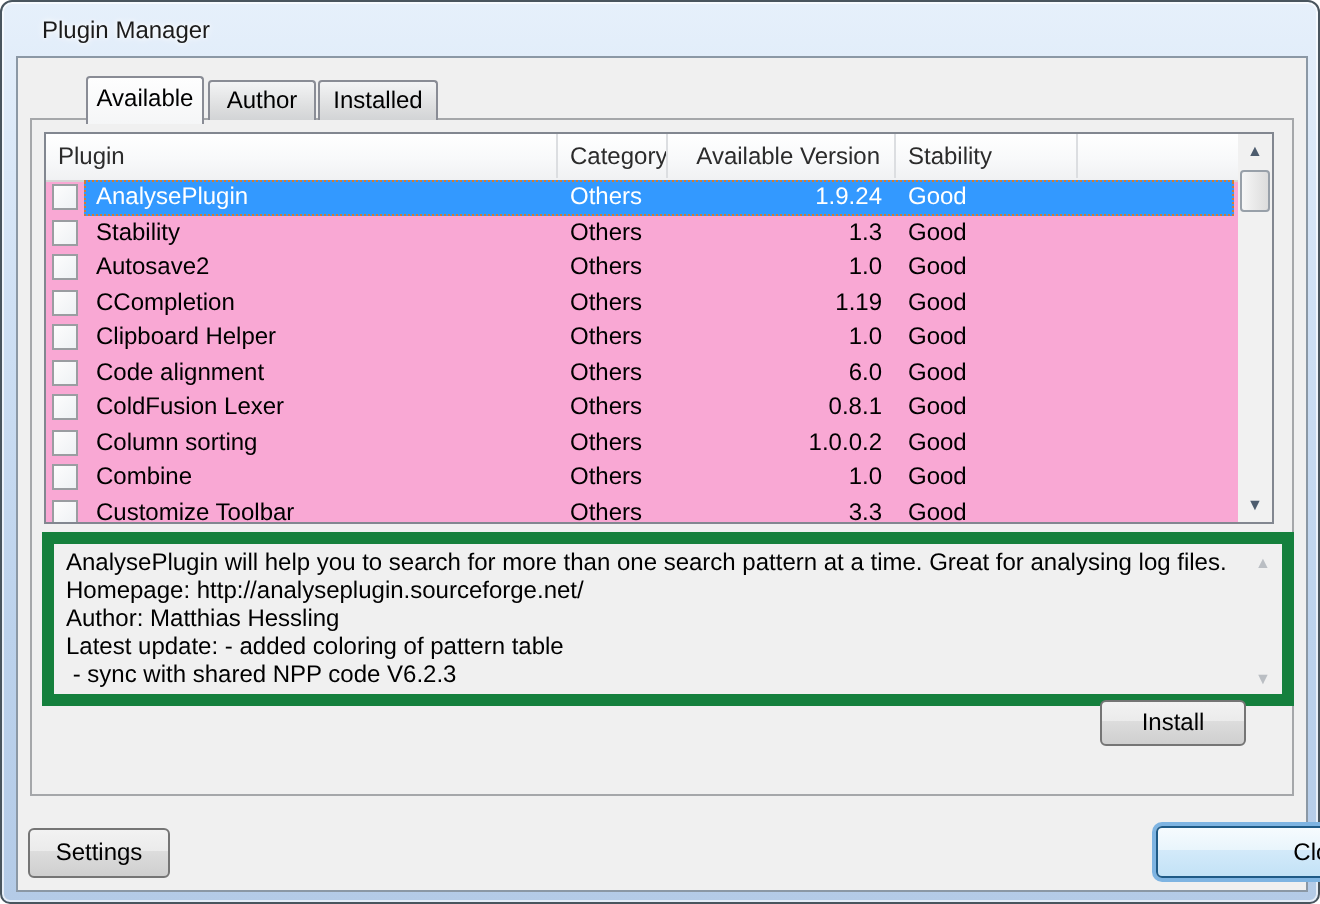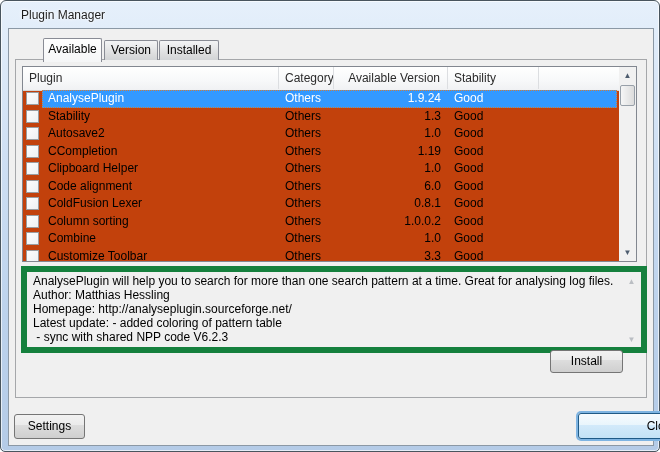--- a/index.html
+++ b/index.html
@@ -36,21 +36,21 @@
     background:linear-gradient(#f3f4f5,#dcddde 70%,#d2d4d6);
     top:11px;z-index:2;cursor:default;margin-left:28px;
   }
   .tab.active{
     top:9px;height:23px;line-height:21px;z-index:3;
     background:linear-gradient(#fefefe,#f5f6f7);
   }
   
   .listview{
     position:absolute;left:13px;top:37px;width:613px;height:194px;
-    background:#c2410c;border:1px solid #828790;overflow:hidden;z-index:2;
+    background:#f9a8d4;border:1px solid #828790;overflow:hidden;z-index:2;
   }
   .lv-header{
     position:absolute;left:0;top:0;width:596px;height:23px;
     background:linear-gradient(#ffffff,#f8f9fa 55%,#f0f1f3);
     border-bottom:1px solid #d5d5d5;color:#2b2b2b;
   }
   .hcell{position:absolute;top:0;height:22px;line-height:22px;border-right:1px solid #dcdee1;box-sizing:border-box;white-space:nowrap;overflow:hidden;}
   .hc1{left:0;width:256px;padding-left:6px;}
   .hc2{left:256px;width:55px;padding-left:6px;}
   .hc3{left:311px;width:114px;text-align:right;padding-right:7px;}
@@ -113,21 +113,21 @@
   </div>
 
   <div class="client">
 
     <div class="tabpage"></div>
 
     <div class="tab active" style="left:6px;width:57px;">
       <span>Available</span>
     </div>
     <div class="tab" style="left:67px;width:52px;">
-      <span>Version</span>
+      <span>Author</span>
     </div>
     <div class="tab" style="left:122px;width:58px;">
       <span>Installed</span>
     </div>
 
     <div class="listview">
       <div class="lv-header">
         <div class="hcell hc1">Plugin</div>
         <div class="hcell hc2">Category</div>
         <div class="hcell hc3">Available Version</div>
@@ -231,22 +231,22 @@
       <div class="sbar list">
         <div class="sbtn up">▲</div>
         <div class="sthumb"></div>
         <div class="sbtn down">▼</div>
       </div>
     </div>
 
     <div class="descbox">
       <div class="desc-text">
           <div class="dline">AnalysePlugin will help you to search for more than one search pattern at a time. Great for analysing log files.</div>
+          <div class="dline">Homepage: http://analyseplugin.sourceforge.net/</div>
           <div class="dline">Author: Matthias Hessling</div>
-          <div class="dline">Homepage: http://analyseplugin.sourceforge.net/</div>
           <div class="dline">Latest update: - added coloring of pattern table</div>
           <div class="dline"> - sync with shared NPP code V6.2.3</div>
         </div>
       <div class="sbar desc">
         <div class="sbtn up">▲</div>
         <div class="sbtn down">▼</div>
       </div>
     </div>
 
     <div class="btn btn-install">Install</div>

